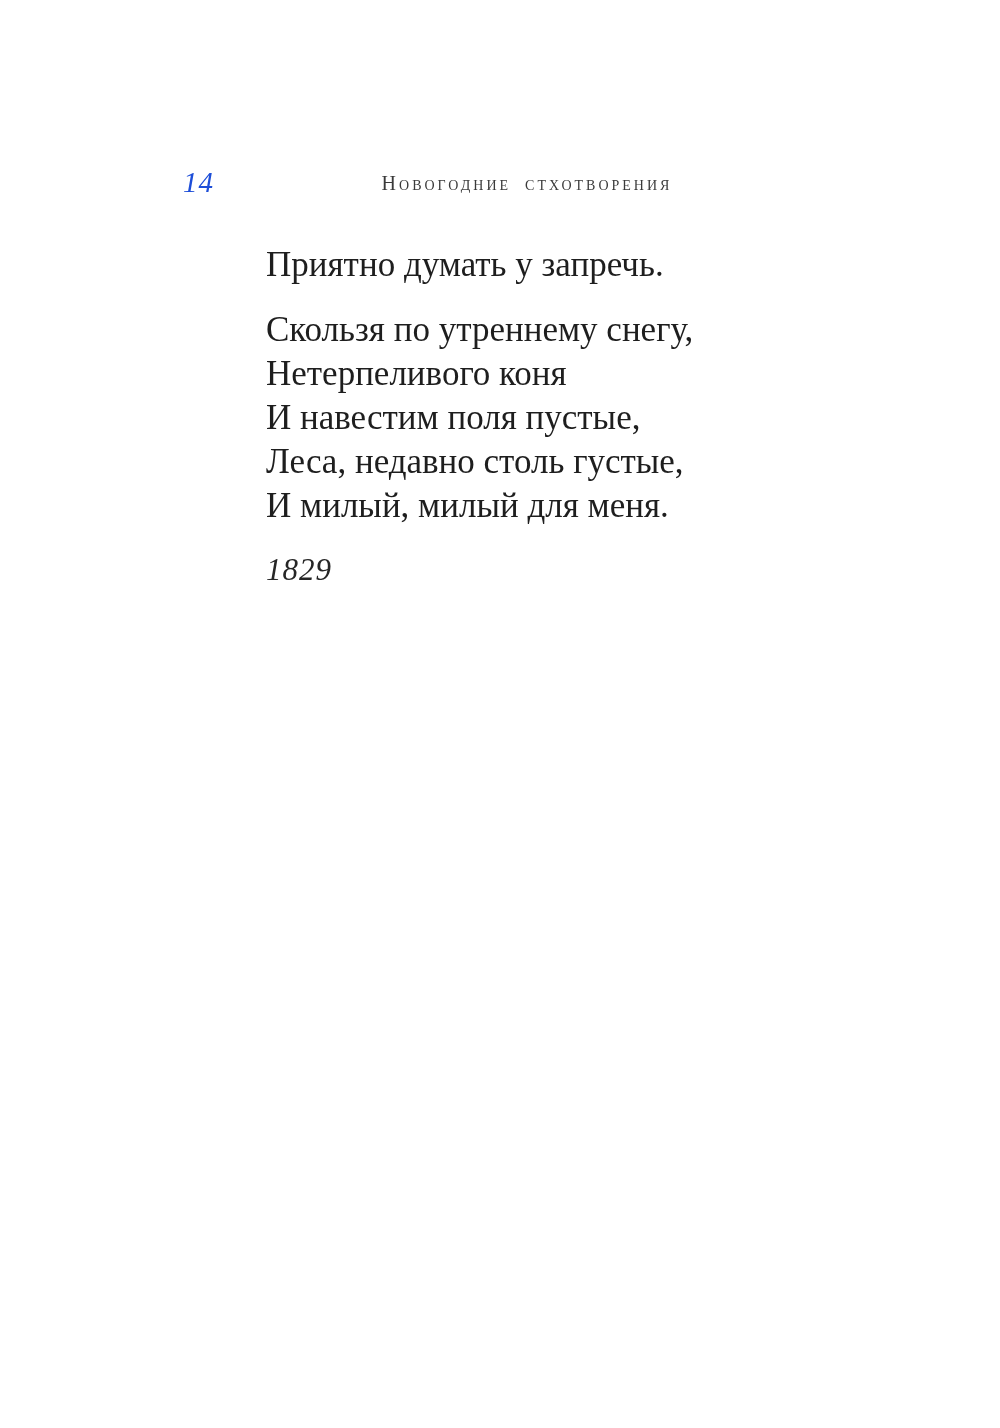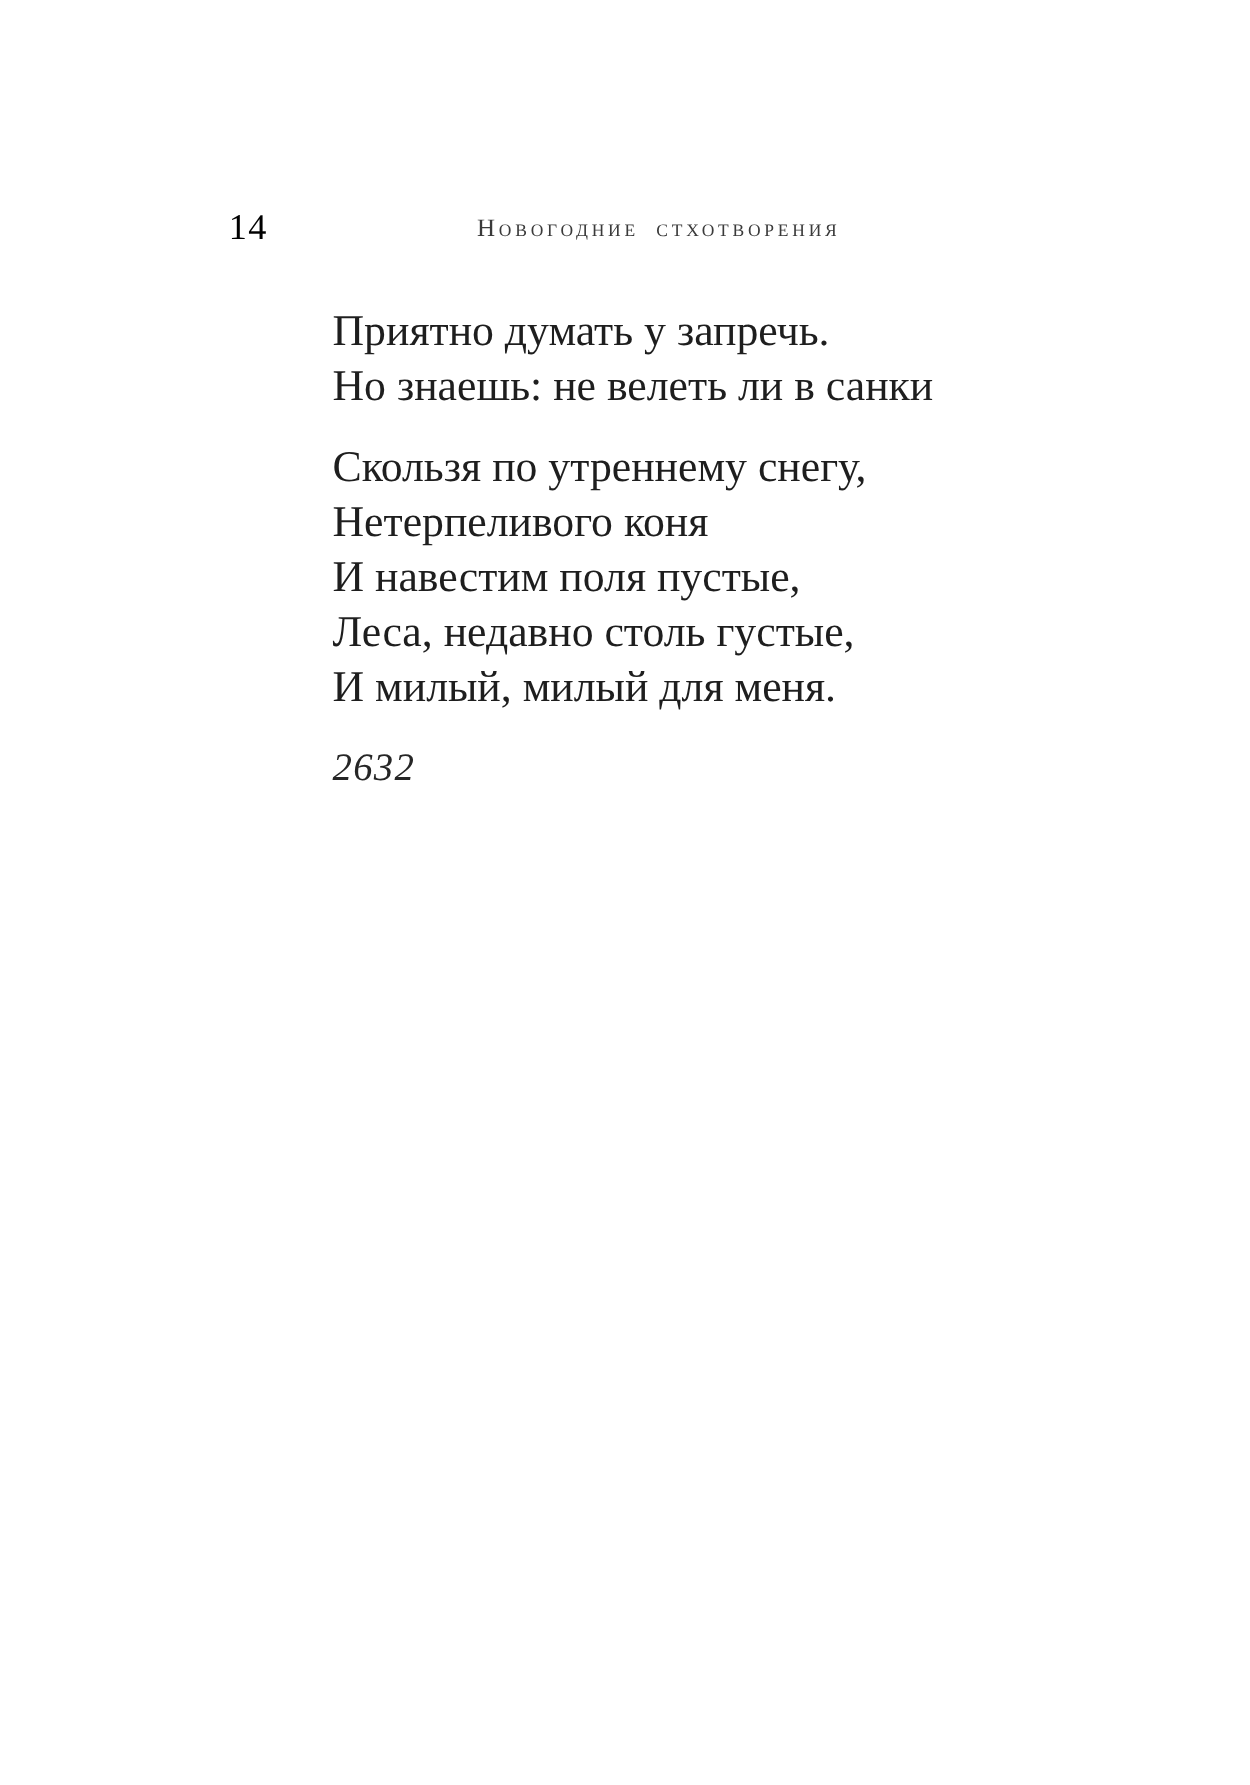--- a/index.html
+++ b/index.html
@@ -15,22 +15,23 @@
     overflow: hidden;
     font-family: "Liberation Serif", "DejaVu Serif", serif;
     color: #1e1e1e;
   }
   .page-number {
     position: absolute;
     left: 183px;
     top: 168px;
     font-size: 29px;
     line-height: 29px;
-    color: #000000;
+    color: #1d4ed8;
     letter-spacing: 1px;
+    font-style: italic;
   }
   .running-header {
     position: absolute;
     left: 527px;
     top: 170px;
     transform: translateX(-50%);
     font-size: 20px;
     line-height: 27px;
     font-variant: small-caps;
     letter-spacing: 3px;
@@ -71,28 +72,27 @@
 <div class="page">
 
   <div class="page-number">14</div>
 
   <div class="running-header">Новогодние стхотворения</div>
 
   <div class="poem">
 
     <div class="stanza">
       <div class="poem-line">Приятно думать у запречь.</div>
-      <div class="poem-line">Но знаешь: не велеть ли в санки</div>
     </div>
 
     <div class="stanza">
       <div class="poem-line">Скользя по утреннему снегу,</div>
       <div class="poem-line">Нетерпеливого коня</div>
       <div class="poem-line">И навестим поля пустые,</div>
       <div class="poem-line">Леса, недавно столь густые,</div>
       <div class="poem-line">И милый, милый для меня.</div>
     </div>
 
-    <div class="poem-date">2632</div>
+    <div class="poem-date">1829</div>
 
   </div>
 
 </div>
 
 </body></html>

